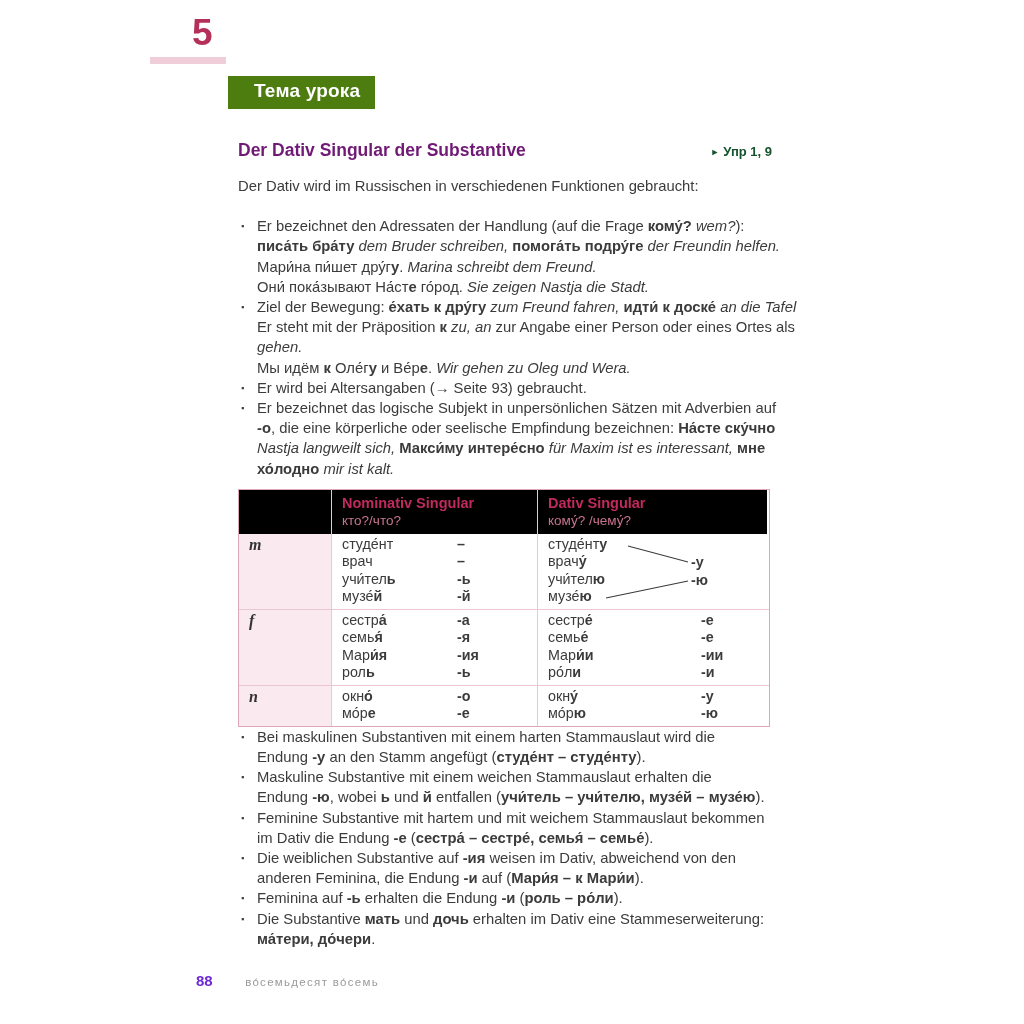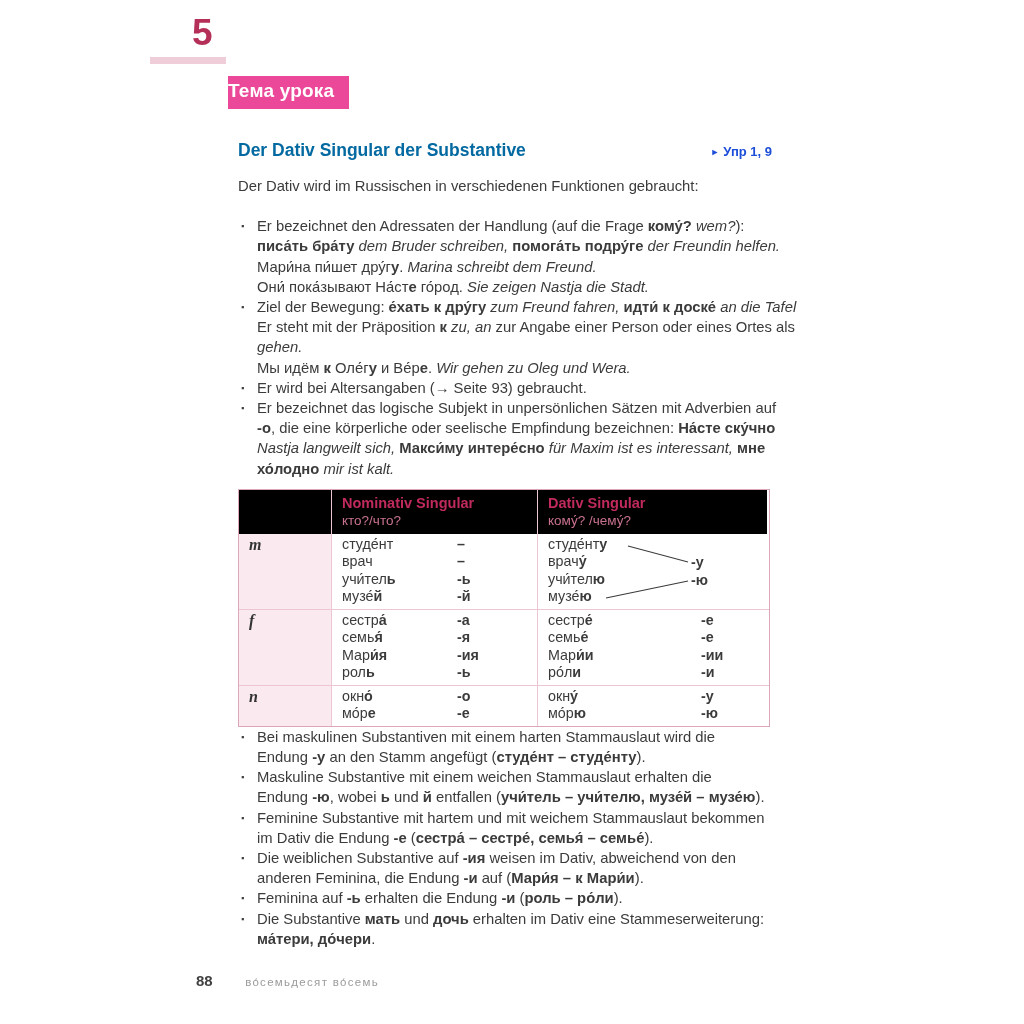--- a/index.html
+++ b/index.html
@@ -1,27 +1,27 @@
 <!DOCTYPE html>
 <html><head>
 <meta charset="utf-8">
 <style>
   html,body{margin:0;padding:0;background:#ffffff;}
   .page{position:relative;width:1024px;height:1024px;background:#ffffff;overflow:hidden;
         font-family:"Liberation Sans","DejaVu Sans",sans-serif;color:#3b3b3b;}
 
   .chapter-num{position:absolute;left:192px;top:12px;font-size:37px;font-weight:bold;color:#b43059;}
   .chapter-bar{position:absolute;left:150px;top:57px;width:76px;height:7px;background:#efcdd9;}
-  .tema-box{position:absolute;left:228px;top:76px;background:#ec4899;color:#ffffff;
-            font-size:19px;font-weight:bold;padding:4px 15px 7px 0;letter-spacing:.2px;}
+  .tema-box{position:absolute;left:228px;top:76px;background:#4d7c0f;color:#ffffff;
+            font-size:19px;font-weight:bold;padding:4px 15px 7px 26px;letter-spacing:.2px;}
 
   .content{position:absolute;left:238px;top:140px;width:534px;}
   .headrow{display:flex;justify-content:space-between;align-items:baseline;}
-  .headrow h1{margin:0;font-size:17.5px;font-weight:bold;color:#0369a1;}
-  .exref{color:#1d4ed8;font-size:13px;font-weight:bold;white-space:nowrap;}
+  .headrow h1{margin:0;font-size:17.5px;font-weight:bold;color:#701a75;}
+  .exref{color:#14532d;font-size:13px;font-weight:bold;white-space:nowrap;}
   .exref .arrow{font-size:9px;margin-right:4px;position:relative;top:-1px;}
 
   .intro{margin:15px 0 20px 0;font-size:14.8px;line-height:20.2px;}
 
   .bullet{display:flex;}
   .bullet .marker{flex:none;width:16px;font-size:9px;line-height:20.2px;padding-left:3px;color:#3b3b3b;}
   .b-content{flex:1;min-width:0;}
   .line{white-space:nowrap;line-height:20.2px;font-size:14.8px;}
   .seg-b{font-weight:bold;}
   .seg-i{font-style:italic;}
@@ -39,21 +39,21 @@
           font-size:16px;color:#333;line-height:18px;}
   .wline{position:relative;line-height:17.5px;font-size:14.3px;white-space:nowrap;}
   .wline .end{position:absolute;font-weight:bold;}
   .nomcell .end{left:115px;}
   .datcell .end{left:153px;}
   .diagram{position:relative;}
   .dend{position:absolute;left:153px;font-weight:bold;font-size:14.3px;line-height:17.5px;}
   .dsvg{position:absolute;left:0;top:0;width:230px;height:74px;pointer-events:none;}
 
   .footer{position:absolute;left:196px;top:972px;}
-  .pagenum{font-size:15px;font-weight:bold;color:#404040;}
+  .pagenum{font-size:15px;font-weight:bold;color:#6d28d9;}
   .pageword{margin-left:28px;font-size:11.5px;color:#9b9b9b;letter-spacing:1.3px;}
 </style>
 </head>
 <body>
 
 <div class="page">
   <div class="chapter-num">5</div>
   <div class="chapter-bar"></div>
   <div class="tema-box">Тема урока</div>
 

